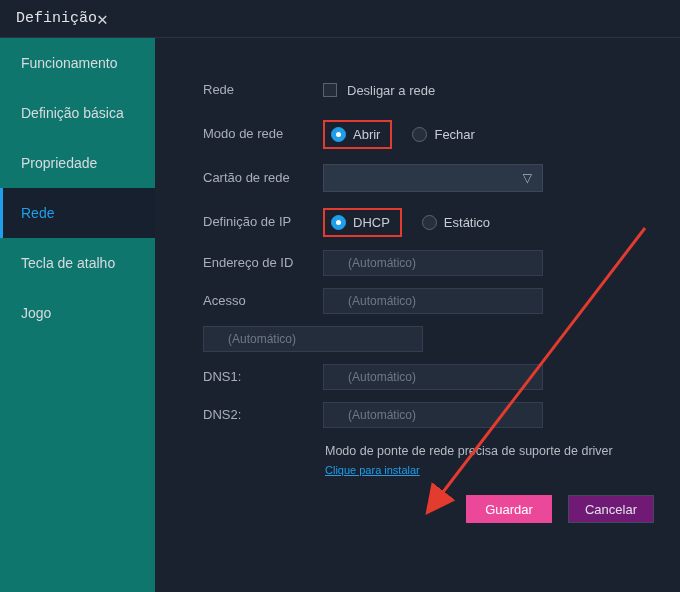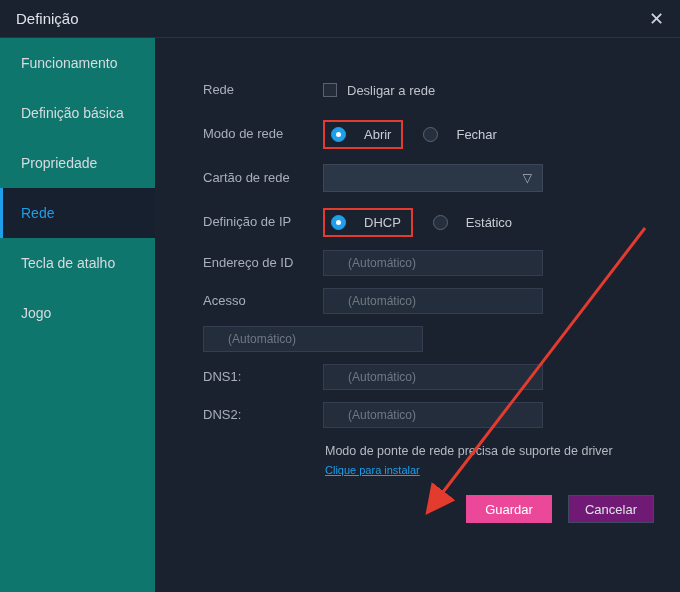--- a/index.html
+++ b/index.html
@@ -10,23 +10,24 @@
     font-family: "Segoe UI", Arial, sans-serif;
     color: #c8cdd4;
     font-size: 13px;
     overflow: hidden;
     position: relative;
   }
   .titlebar {
     height: 38px;
     display: flex;
     align-items: center;
-    justify-content: space-between;
+    justify-content: flex-start;
     padding: 0 16px;
     border-bottom: 1px solid #2a3342;
+    font-family: Liberation Mono, monospace;
   }
   .titlebar .title { font-size: 15px; color: #dfe3e8; }
   .close-x { font-size: 18px; color: #cfd3d8; cursor: pointer; user-select:none;}
   .body { display: flex; height: calc(100% - 38px); }
   .sidebar {
     width: 155px;
     background: #0f766e;
     display: flex;
     flex-direction: column;
   }
@@ -66,21 +67,21 @@
     border: 1px solid #5a6270;
     background: #232c3b;
     display:inline-block;
     margin-right: 10px;
     vertical-align: middle;
   }
   .cb-label { color:#bfc4cb; }
   .radio {
     display: inline-flex;
     align-items: center;
-    gap: 18px;
+    gap: 7px;
     cursor: pointer;
   }
   .radio .dot {
     width: 15px; height: 15px;
     border-radius: 50%;
     border: 1px solid #5b6473;
     background: #262f3e;
     position: relative;
   }
   .radio.selected .dot {

